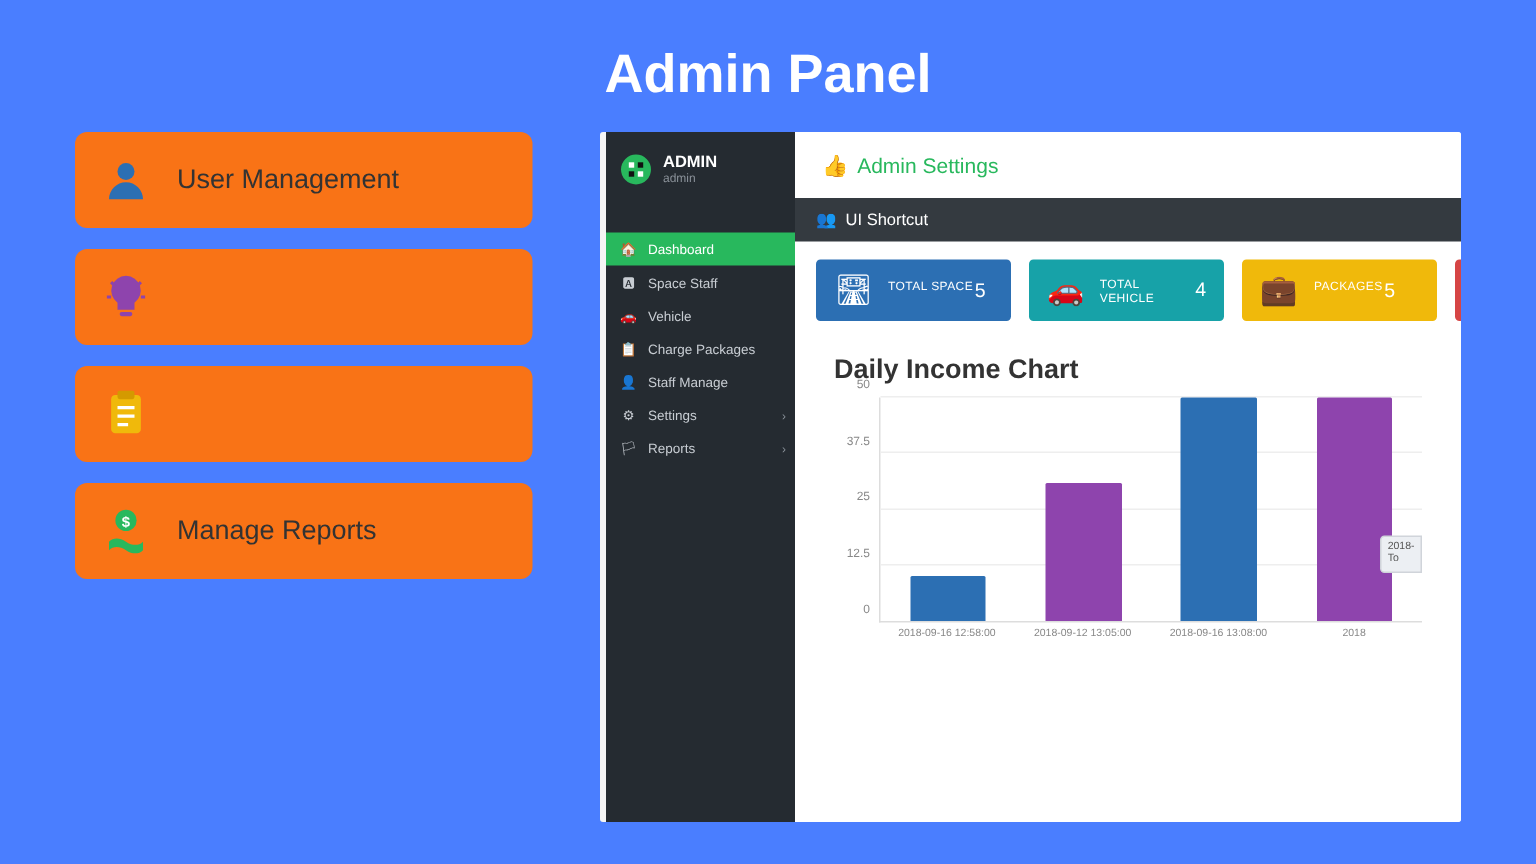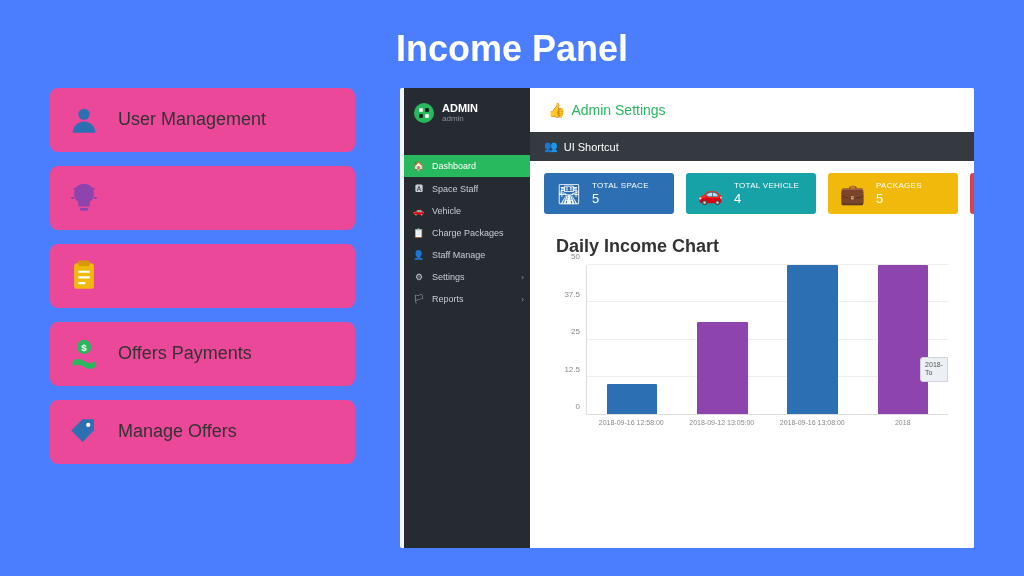--- a/index.html
+++ b/index.html
@@ -1,20 +1,20 @@
 <!DOCTYPE html>
 <html><head>
 <meta charset="utf-8">
 <style>
 *{margin:0;padding:0;box-sizing:border-box}
 body{width:1024px;height:576px;background:#4a7eff;font-family:'Segoe UI',Arial,sans-serif;overflow:hidden;position:relative}
 .page-title{font-size:36px;font-weight:700;color:#fff;text-align:center;padding:28px 0 18px}
 .content{display:flex;padding:0 50px;gap:45px}
 .left-cards{width:305px;display:flex;flex-direction:column;gap:14px}
-.card{background:#ec4899;border-radius:8px;display:flex;align-items:center;padding:12px 16px;gap:16px;min-height:64px}
+.card{background:#f97316;border-radius:8px;display:flex;align-items:center;padding:12px 16px;gap:16px;min-height:64px}
 .card-icon{width:36px;height:36px;display:flex;align-items:center;justify-content:center;flex-shrink:0}
 .card-label{font-size:18px;font-weight:500;color:#333;line-height:1.3}
 .dash{flex:1;background:#f5f5f5;border-radius:2px;overflow:hidden;position:relative;height:460px}
 .sidebar{position:absolute;left:4px;top:0;bottom:0;width:130px;background:#252b31}
 .sb-header{display:flex;align-items:center;gap:8px;padding:14px 10px}
 .sb-logo{width:20px;height:20px;background:#28b85d;border-radius:50%;display:flex;align-items:center;justify-content:center}
 .sb-logo svg{width:12px;height:12px}
 .sb-title{color:#fff;font-size:11px;font-weight:600;line-height:1.1}
 .sb-sub{color:#8a9199;font-size:8px}
 .sb-nav{margin-top:18px}
@@ -23,41 +23,41 @@
 .sb-item .ico{width:10px;display:inline-flex;justify-content:center}
 .sb-item .chev{margin-left:auto;font-size:8px;color:#8a9199}
 .main{position:absolute;left:130px;right:0;top:0;bottom:0;background:#fff;overflow:hidden}
 .main-title{padding:14px 18px;font-size:14px;color:#28b85d;font-weight:500;display:flex;align-items:center;gap:6px}
 .main-title .ico{font-size:14px}
 .shortcut-bar{background:#343a40;color:#fff;padding:8px 14px;font-size:11px;font-weight:500;display:flex;align-items:center;gap:6px}
 .stat-row{display:flex;gap:12px;padding:12px 14px}
 .stat{flex:1;min-width:130px;border-radius:3px;padding:8px 12px;color:#fff;display:flex;align-items:center;gap:10px}
 .stat.blue{background:#2c6fb3}.stat.teal{background:#17a2a8}.stat.yellow{background:#f0b90b}.stat.red{background:#d64545}
 .stat-ico{font-size:20px;width:26px;text-align:center}
-.stat-txt{display:flex;flex-direction:column;gap:1px}
+.stat-txt{display:flex;flex-direction:row;gap:1px}
 .stat-label{font-size:8px;letter-spacing:.3px}
 .stat-val{font-size:13px;font-weight:500}
 .chart-box{margin:0 14px;padding:10px 12px}
 .chart-title{font-size:18px;font-weight:600;color:#333;margin-bottom:8px}
 .chart-area{position:relative;height:170px;padding-left:30px}
 .y-axis{position:absolute;left:0;top:0;bottom:20px;width:28px}
 .y-tick{position:absolute;right:4px;font-size:8px;color:#888;transform:translateY(-50%)}
 .plot{position:absolute;left:30px;right:0;top:0;bottom:20px;border-left:1px solid #ddd;border-bottom:1px solid #ddd}
 .grid-line{position:absolute;left:0;right:0;border-top:1px solid #eee}
 .bars{position:absolute;left:0;right:0;bottom:0;display:flex;justify-content:space-around;height:100%}
 .bar-slot{flex:1;display:flex;align-items:flex-end;justify-content:center}
 .bar{width:56%;border-radius:1px 1px 0 0}
 .x-labels{position:absolute;left:30px;right:0;bottom:0;height:20px;display:flex;justify-content:space-around}
 .x-lab{flex:1;text-align:center;font-size:7px;color:#888;padding-top:4px}
 .tooltip-stub{position:absolute;right:0;top:92px;background:#eceff3;border:1px solid #d0d4da;border-radius:3px 0 0 3px;padding:3px 4px;font-size:7px;color:#555;line-height:1.2}
 </style>
 </head>
 <body>
 
-<h1 class="page-title">Income Panel</h1>
+<h1 class="page-title">Admin Panel</h1>
 
 <div class="content">
   <div class="left-cards" id="left-cards">
       <div class="card">
         <span class="card-icon">
           <svg viewBox="0 0 24 24" width="34" height="34" fill="#2c6fb3">
             <circle cx="12" cy="8" r="4"></circle>
             <path d="M4 21c0-4.4 3.6-8 8-8s8 3.6 8 8z"></path>
           </svg>
         </span>
@@ -82,30 +82,21 @@
         </span>
       </div>
       <div class="card">
         <span class="card-icon">
           <svg viewBox="0 0 24 24" width="34" height="34" fill="#28b85d">
             <circle cx="12" cy="7" r="5"></circle>
             <text x="12" y="10" font-size="7" text-anchor="middle" fill="#fff" font-weight="bold">$</text>
             <path d="M4 17c2-2 5-2 8 0s6 2 8 0v4c-2 2-5 2-8 0s-6-2-8 0z"></path>
           </svg>
         </span>
-        <span class="card-label">Offers Payments</span>
-      </div>
-      <div class="card">
-        <span class="card-icon">
-          <svg viewBox="0 0 24 24" width="34" height="34" fill="#2c6fb3">
-            <path d="M3 11l8-8h8v8l-8 8-8-8z"></path>
-            <circle cx="15" cy="7" r="1.5" fill="#fff"></circle>
-          </svg>
-        </span>
-        <span class="card-label">Manage Offers</span>
+        <span class="card-label">Manage Reports</span>
       </div>
     </div>
 
   <div class="dash">
     <div class="sidebar">
       <div class="sb-header">
         <div class="sb-logo">
           <svg viewBox="0 0 10 10">
               <rect x="1" y="1" width="3" height="3" fill="#fff"></rect>
               <rect x="6" y="1" width="3" height="3" fill="#111"></rect>

